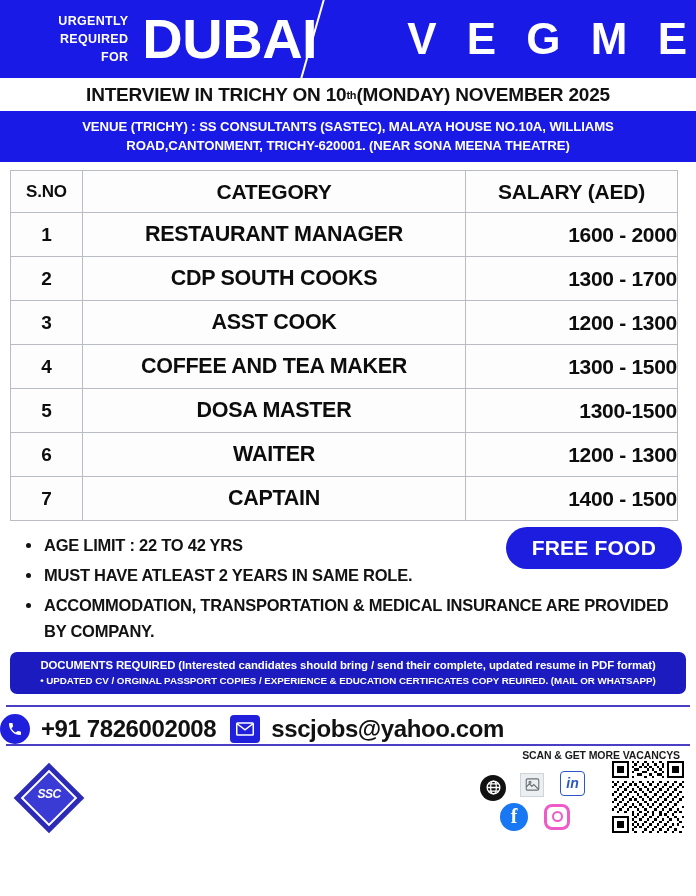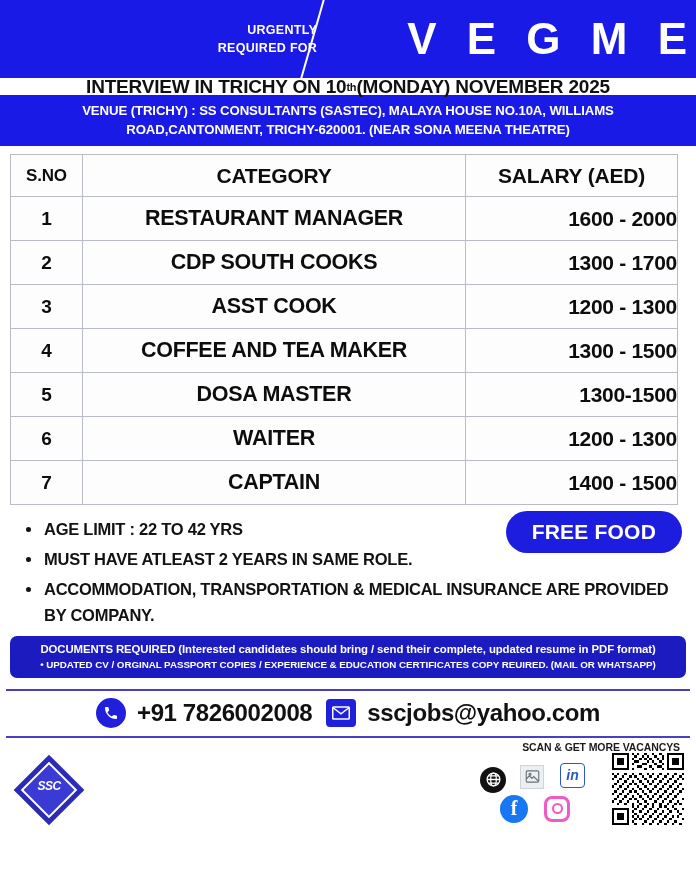--- a/index.html
+++ b/index.html
@@ -56,21 +56,21 @@
     font-size: 44px;
     font-weight: bold;
     letter-spacing: 9px;
     margin-left: 90px;
     line-height: 1;
     white-space: nowrap;
   }
 
   
   .date-band {
-    height: 17px;
+    height: 33px;
     background: #ffffff;
     display: flex;
     align-items: center;
     justify-content: center;
     color: #111111;
     font-size: 19px;
     font-weight: bold;
     letter-spacing: -0.2px;
   }
   .date-band sup { font-size: 11px; vertical-align: super; }
@@ -163,23 +163,22 @@
     padding: 7px 10px 8px 10px;
   }
   .docs-title { font-size: 11.4px; font-weight: bold; letter-spacing: -0.1px; }
   .docs-sub   { font-size: 9.8px; font-weight: bold; margin-top: 4px; letter-spacing: -0.05px; }
 
   
   .rule { height: 2px; background: #4a3fc4; margin: 11px 6px 0 6px; }
   .contact-bar {
     display: flex;
     align-items: center;
-    justify-content: center;
     gap: 14px;
-    padding: 7px 0 8px 0;
+    padding: 7px 0 0 0;
   }
   .contact-item { display: flex; align-items: center; gap: 11px; }
   .contact-text {
     font-size: 24px;
     font-weight: bold;
     color: #111111;
     letter-spacing: -0.4px;
   }
   .circle-icon {
     width: 30px; height: 30px;
@@ -312,20 +311,21 @@
   }
 </style>
 </head>
 <body>
 
 <div class="header">
   <div class="urgent-block">
     <div>URGENTLY</div>
     <div>REQUIRED FOR</div>
   </div>
+  <div class="dubai-word">DUBAI</div>
   <div class="slash"></div>
   <div class="veg-word">V E G   M E</div>
 </div>
 
 <div class="date-band">
   <span>INTERVIEW IN TRICHY ON 10</span>
     <sup>th</sup>
     <span> (MONDAY) NOVEMBER 2025</span>
 </div>
 

